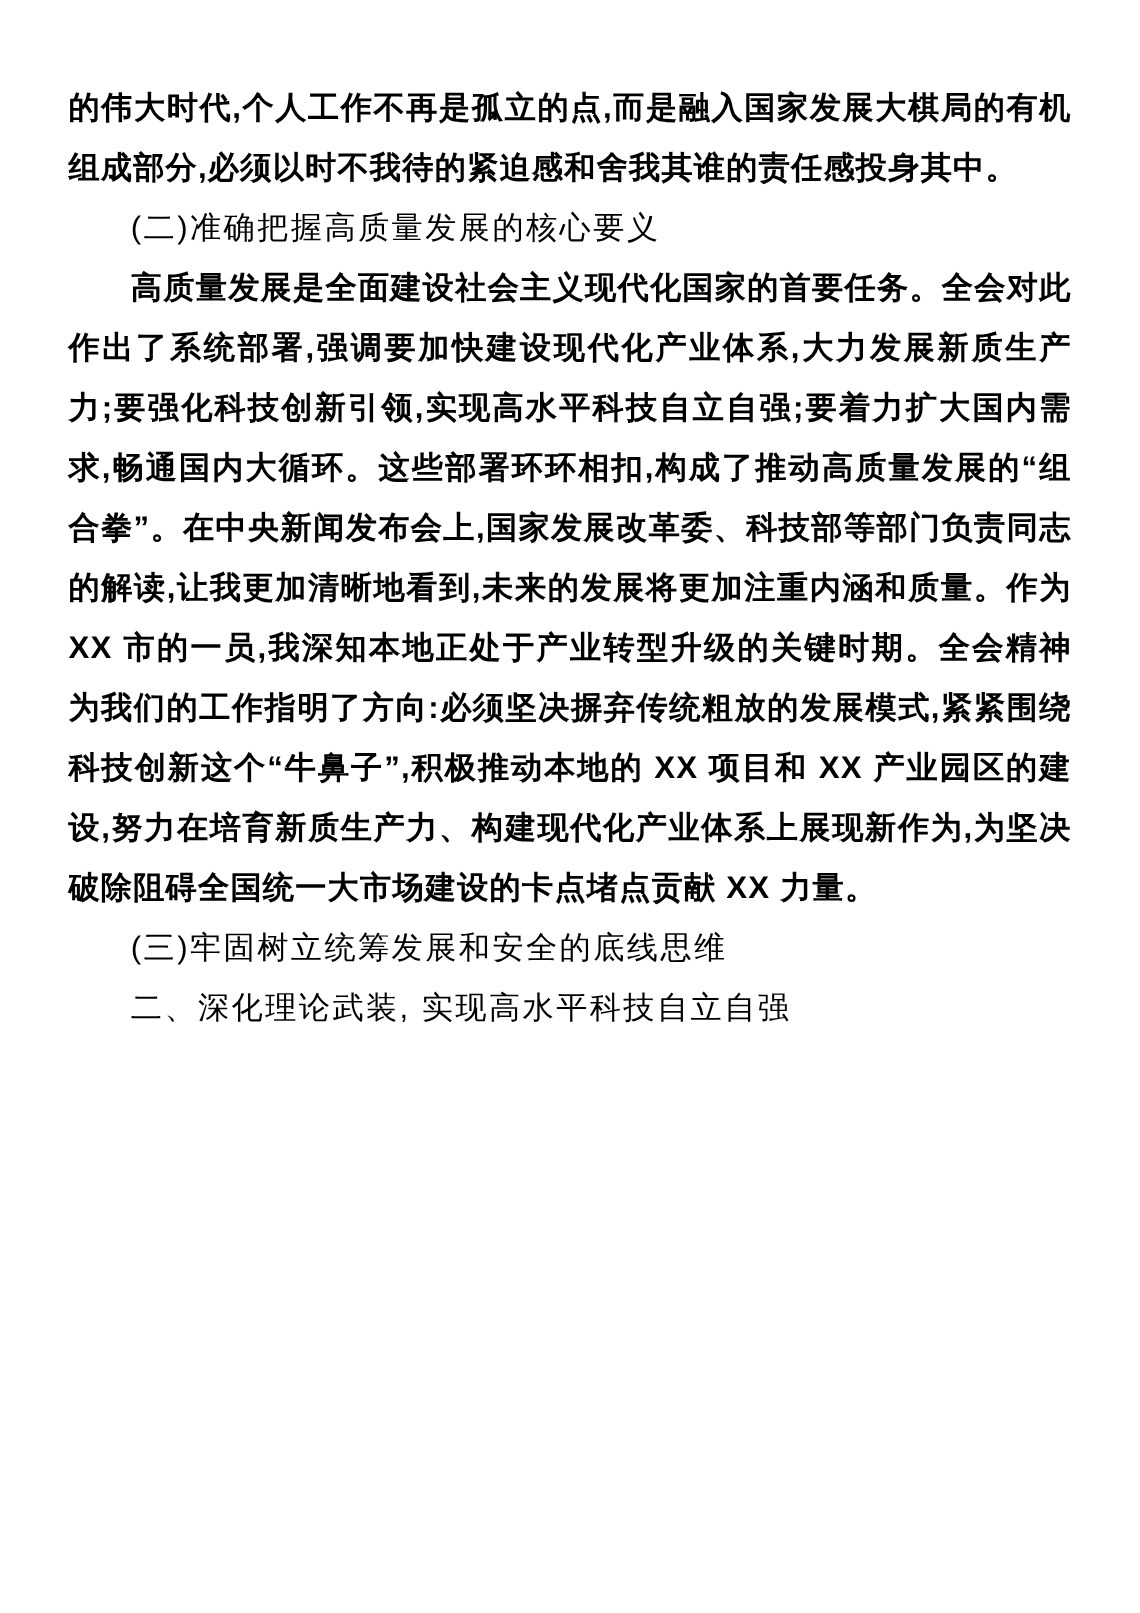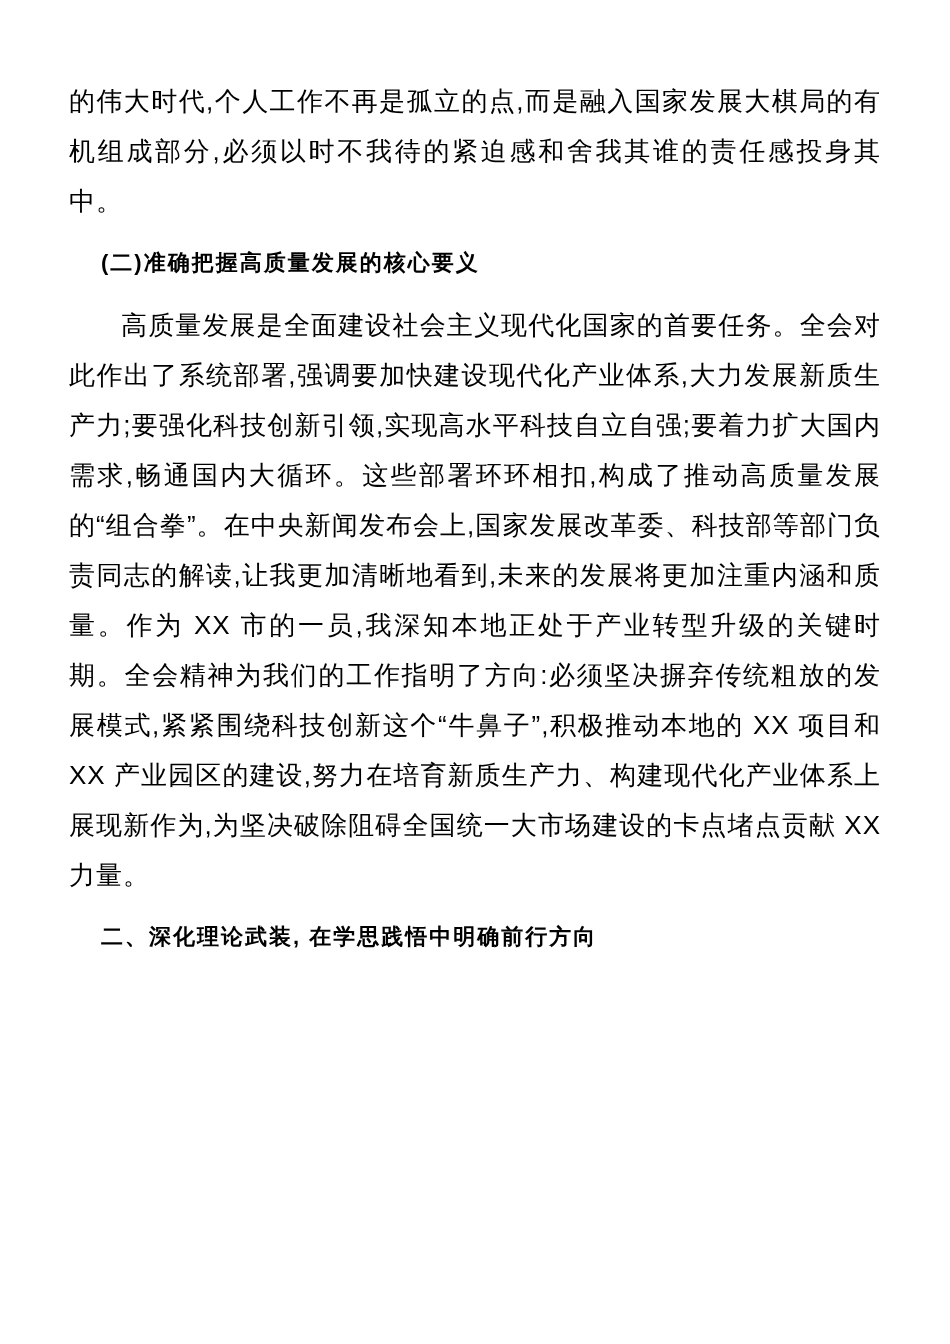--- a/index.html
+++ b/index.html
@@ -19,43 +19,45 @@
     background: #ffffff;
     padding: 64px 57px 0 57px;
     font-family: "Liberation Sans", sans-serif;
     font-size: 26px;
     line-height: 50px;
     letter-spacing: 1px;
     color: #000000;
     text-align: justify;
   }
   .para {
-    margin: 12px;
+    margin: 0;
     text-indent: 2em;
+    font-weight: bold;
   }
   .para.continuation {
     text-indent: 0;
   }
   .heading {
     margin: 0;
-    font-size: 22px;
-    font-weight: bold;
+    font-size: 26px;
+    font-weight: normal;
     text-indent: 2em;
     text-align: left;
     letter-spacing: 2px;
   }
 </style>
 </head>
 <body>
 
 <div class="page">
 
   <p class="para continuation">的伟大时代,个人工作不再是孤立的点,而是融入国家发展大棋局的有机组成部分,必须以时不我待的紧迫感和舍我其谁的责任感投身其中。</p>
 
   <h3 class="heading">(二)准确把握高质量发展的核心要义</h3>
 
   <p class="para">高质量发展是全面建设社会主义现代化国家的首要任务。全会对此作出了系统部署,强调要加快建设现代化产业体系,大力发展新质生产力;要强化科技创新引领,实现高水平科技自立自强;要着力扩大国内需求,畅通国内大循环。这些部署环环相扣,构成了推动高质量发展的“组合拳”。在中央新闻发布会上,国家发展改革委、科技部等部门负责同志的解读,让我更加清晰地看到,未来的发展将更加注重内涵和质量。作为 XX 市的一员,我深知本地正处于产业转型升级的关键时期。全会精神为我们的工作指明了方向:必须坚决摒弃传统粗放的发展模式,紧紧围绕科技创新这个“牛鼻子”,积极推动本地的 XX 项目和 XX 产业园区的建设,努力在培育新质生产力、构建现代化产业体系上展现新作为,为坚决破除阻碍全国统一大市场建设的卡点堵点贡献 XX 力量。</p>
 
+  <h3 class="heading">(三)牢固树立统筹发展和安全的底线思维</h3>
 
 
-  <h3 class="heading">二、深化理论武装, 在学思践悟中明确前行方向</h3>
+  <h3 class="heading">二、深化理论武装, 实现高水平科技自立自强</h3>
 
 </div>
 
 </body></html>

